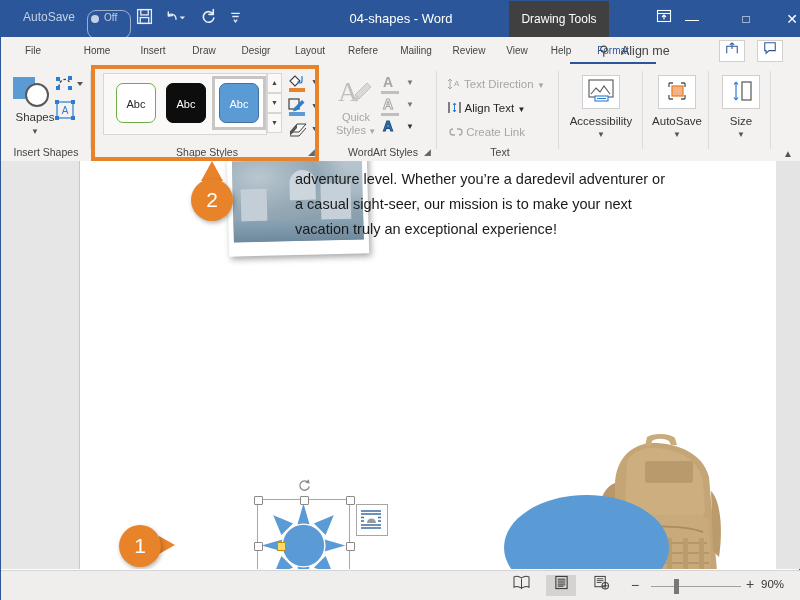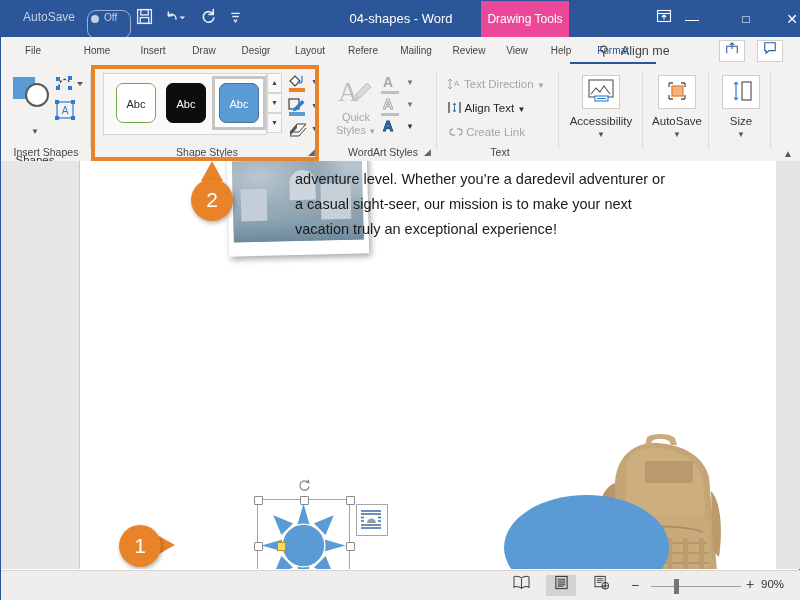--- a/index.html
+++ b/index.html
@@ -21,21 +21,21 @@
     position:absolute;left:86px;top:9px;width:44px;height:29px;border:1px solid #9db0cd;
     border-radius:9px;box-sizing:border-box;
   }
   .toggle .knob{position:absolute;left:3px;top:4px;width:8px;height:8px;border-radius:50%;background:#c3d0e5;}
   .toggle .offtxt{position:absolute;left:16px;top:1px;font-size:10px;color:#c3d0e5;}
   .qat{position:absolute;top:7px;color:#e8eef7;font-size:16px;line-height:20px;cursor:default;}
   .title{
     position:absolute;left:0;top:10px;width:800px;text-align:center;font-size:13px;color:#fff;
   }
   .ctxtab{
-    position:absolute;left:480px;top:0;width:88px;height:36px;background:#ec4899;
+    position:absolute;left:508px;top:0;width:100px;height:36px;background:#404040;
     color:#fff;font-size:12px;text-align:center;line-height:36px;
   }
   .winbtn{position:absolute;top:0;width:46px;height:36px;color:#fff;font-size:14px;text-align:center;line-height:36px;}
   .winbtn.ribbon-disp{left:640px;font-size:15px;}
   .winbtn.min{left:668px;}
   .winbtn.max{left:722px;font-size:12px;}
   .winbtn.close{left:768px;}
 
   
   .tabstrip{position:absolute;left:0;top:36px;width:800px;height:28px;background:#f3f2f1;}
@@ -58,21 +58,21 @@
   .ribbon{position:absolute;left:0;top:64px;width:800px;height:96px;background:#f3f2f1;border-bottom:1px solid #d6d4d2;}
   .grp{position:absolute;top:0;height:96px;}
   .grpsep{position:absolute;top:6px;width:1px;height:78px;background:#dedcda;}
   .grplabel{position:absolute;bottom:3px;width:100%;text-align:center;font-size:10.5px;color:#444;}
   .dialoglauncher{position:absolute;bottom:4px;font-size:9px;color:#666;}
 
   
   .shapes-icon{position:absolute;left:12px;top:10px;width:44px;height:34px;}
   .shapes-sq{position:absolute;left:0;top:2px;width:22px;height:22px;background:#5b9bd5;}
   .shapes-ci{position:absolute;left:12px;top:8px;width:24px;height:24px;border:2px solid #595959;border-radius:50%;background:#fff;box-sizing:border-box;}
-  .shapes-label{position:absolute;left:4px;top:46px;width:60px;text-align:center;font-size:11.5px;color:#333;margin-top:43px;}
+  .shapes-label{position:absolute;left:4px;top:46px;width:60px;text-align:center;font-size:11.5px;color:#333;}
   .shapes-caret{position:absolute;left:4px;top:62px;width:60px;text-align:center;font-size:8px;color:#555;}
   .edit-shape{position:absolute;left:52px;top:8px;width:30px;height:22px;}
   .textbox-ic{position:absolute;left:52px;top:34px;width:26px;height:22px;}
 
   
   .gallery{
     position:absolute;left:8px;top:8px;width:164px;height:62px;background:#faf9f8;
     border:1px solid #d8d6d4;box-sizing:border-box;
   }
   .thumb{position:absolute;top:9px;width:40px;height:40px;border-radius:7px;box-sizing:border-box;

